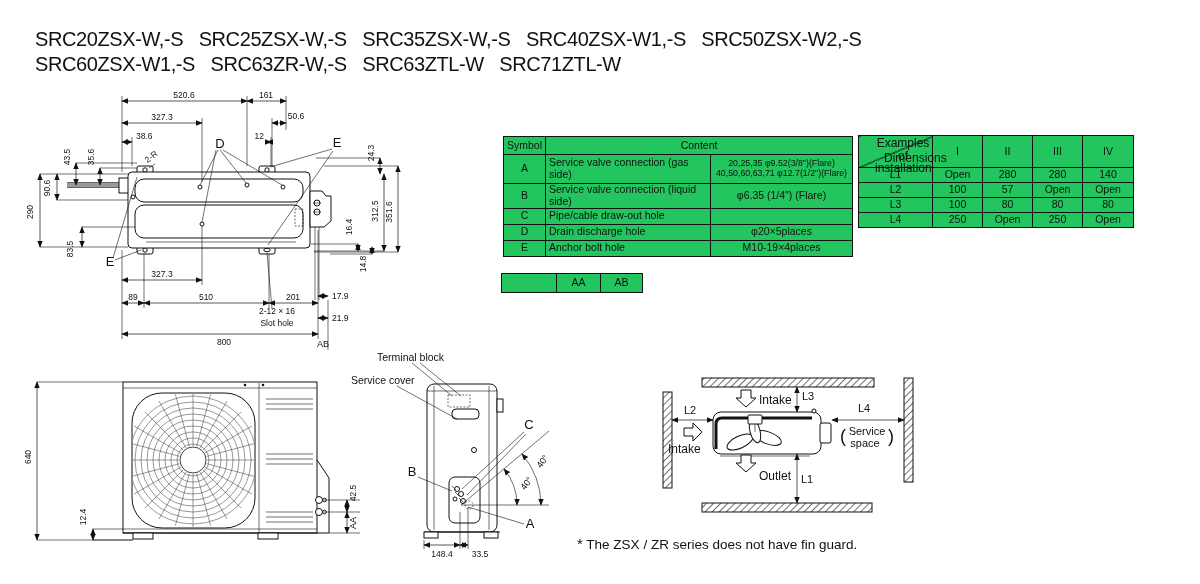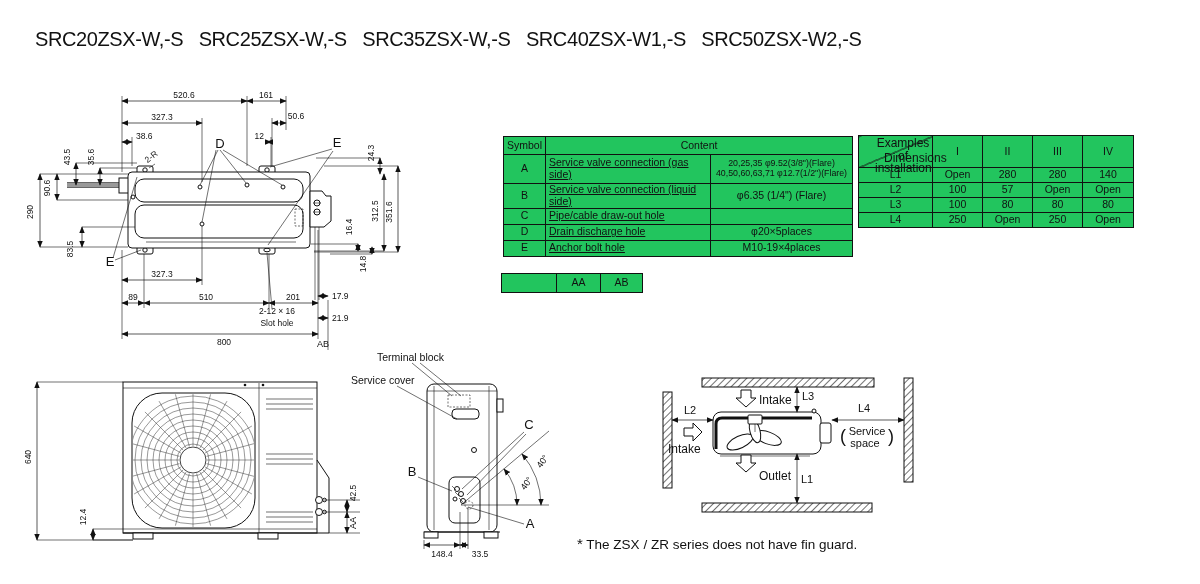--- a/index.html
+++ b/index.html
@@ -13,37 +13,38 @@
   .wh{fill:#fff;stroke:#111;stroke-width:1;}
   .thin{fill:none;stroke:#111;stroke-width:0.6;}
   .dim{fill:none;stroke:#111;stroke-width:0.7;}
   .dimA{marker-start:url(#arw);marker-end:url(#arw);}
   .dash{stroke-dasharray:2,1.5;}
   .t8{font-size:8.5px;} .t9{font-size:9px;} .t10{font-size:10.5px;}
   .t11{font-size:11px;} .t12{font-size:12px;} .t13{font-size:13px;} .t18{font-size:18px;}
   
   .tbl{position:absolute;border-collapse:collapse;background:#22c55e;border:1.5px solid #111;}
   .tbl td{border:1px solid #111;text-align:center;padding:0 3px;font-size:10.5px;line-height:1.12;color:#111;}
-  .tbl td.left{text-align:left;text-decoration:underline;}
+  .tbl td.left{text-align:left;}
   .spec2 div{font-size:8.8px;white-space:nowrap;}
   .h19 td{height:17px;} .h30 td{height:28px;} .h17 td{height:15px;} .h33 td{height:31px;} .h20 td{height:18px;} .h16 td{height:14px;}
   .diag{position:relative;padding:0 !important;
         background:linear-gradient(to bottom right,transparent 49.2%,#111 49.2%,#111 50.8%,transparent 50.8%);}
   .diag-top{position:absolute;top:1px;right:1px;width:56px;font-size:12px;line-height:1.05;}
   .diag-bottom{position:absolute;bottom:2px;left:3px;font-size:12px;margin-left:22px;}
   .inst-title{position:absolute;left:858px;top:116px;width:276px;text-align:center;font-size:11.5px;}
   .footnote{position:absolute;left:577px;top:535px;font-size:13.5px;white-space:nowrap;}
   .footnote .star{font-size:15px;}
 </style>
 </head>
 <body>
 
 <div class="canvas">
 
   <div class="title-line" style="top:28px;">SRC20ZSX-W,-S   SRC25ZSX-W,-S   SRC35ZSX-W,-S   SRC40ZSX-W1,-S   SRC50ZSX-W2,-S</div>
+  <div class="title-line" style="top:53px;">SRC60ZSX-W1,-S   SRC63ZR-W,-S   SRC63ZTL-W   SRC71ZTL-W</div>
 
   <svg class="abs" style="left:20px;top:85px;" width="430" height="265" viewBox="20 85 430 265">
     <defs>
       <marker id="arw" viewBox="0 0 10 10" refX="9" refY="5" markerWidth="7" markerHeight="7" markerUnits="userSpaceOnUse" orient="auto-start-reverse">
         <path d="M0,1 L10,5 L0,9 Z" fill="#111"></path>
       </marker>
       <pattern id="hatch" width="5" height="5" patternUnits="userSpaceOnUse" patternTransform="rotate(45)">
         <line x1="0" y1="0" x2="0" y2="5" stroke="#111" stroke-width="1.2"></line>
       </pattern>
     </defs>

